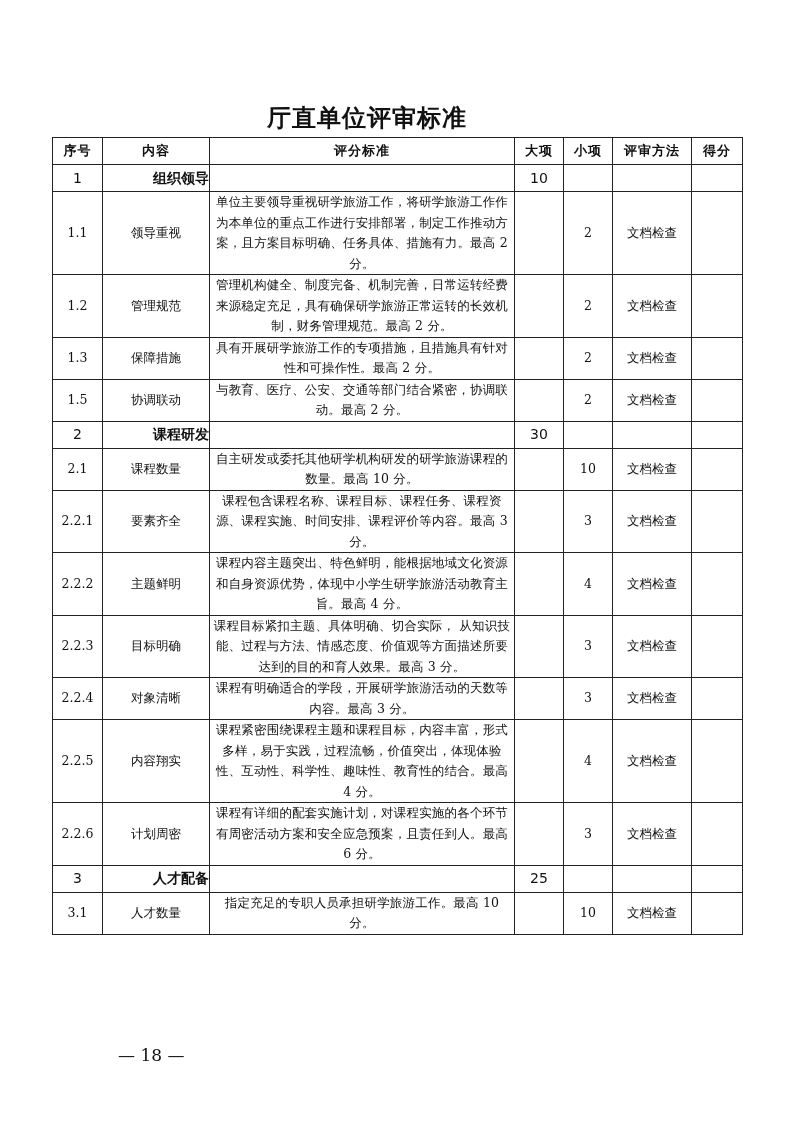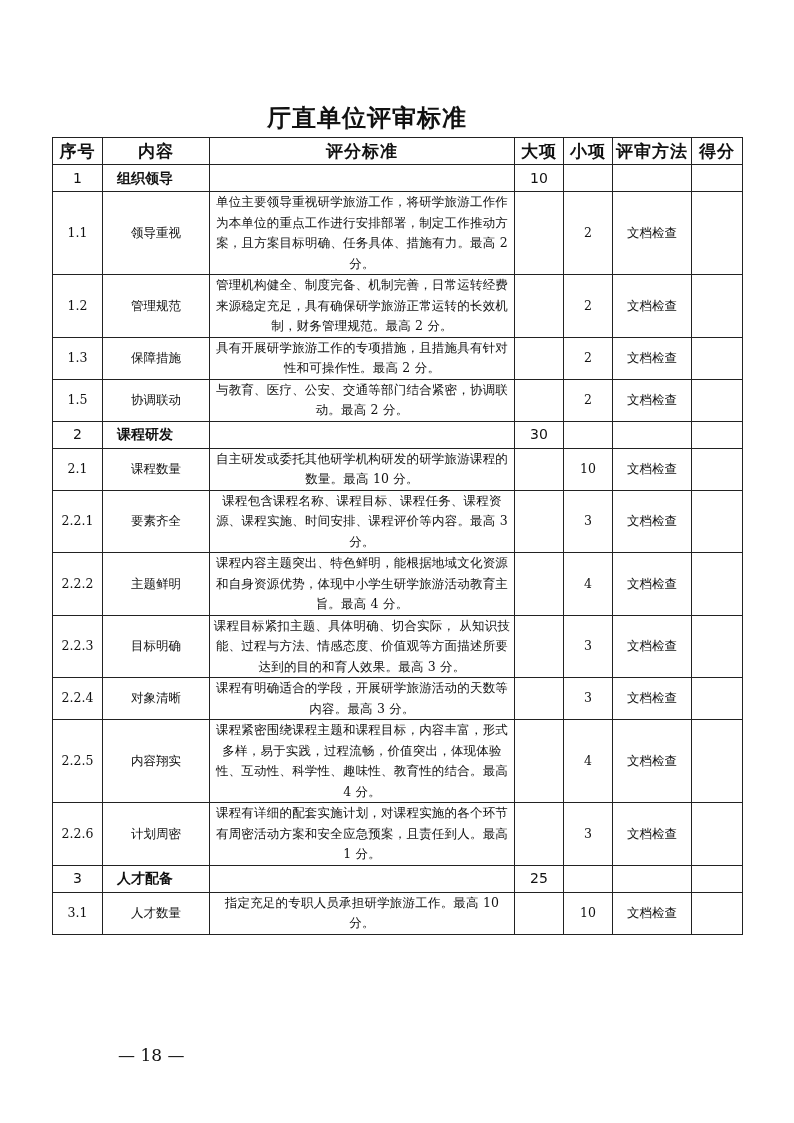--- a/index.html
+++ b/index.html
@@ -6,24 +6,24 @@
   body { width:794px; height:1123px; position:relative; overflow:hidden;
          font-family:"DejaVu Serif", "Liberation Serif", serif; color:#111; }
   .title { position:absolute; left:0; width:734px; top:102px; text-align:center;
            font-family:"DejaVu Serif", "Liberation Serif", serif; font-size:24px;
            font-weight:bold; letter-spacing:1px; line-height:32px; }
   table.grid { position:absolute; left:52px; top:137px; border-collapse:collapse;
                table-layout:fixed; width:690px; }
   table.grid td, table.grid th { border:1px solid #222; padding:0; vertical-align:middle;
                text-align:center; font-size:12.5px; line-height:20.5px; font-weight:normal; }
   table.grid th { font-family:"DejaVu Sans", "Liberation Sans", sans-serif; font-weight:bold;
-               font-size:17px; height:26px; letter-spacing:1px; }
+               font-size:13px; height:26px; letter-spacing:1px; }
   td.std { text-align:left; padding:0 4px 0 6px; font-size:12.5px; letter-spacing:0.2px; }
   tr.sec td { font-family:"DejaVu Sans", "Liberation Sans", sans-serif; font-size:14px; height:26px; }
-  tr.sec td.secname { font-weight:bold; text-align:left; padding-left:14px; }
+  tr.sec td.secname { font-weight:bold; text-align:right; padding-left:14px; }
   .pagenum { position:absolute; left:118px; top:1045px; font-size:17px;
              font-family:"DejaVu Serif", "Liberation Serif", serif; }
 </style>
 </head>
 <body>
 
 <div class="title">厅直单位评审标准</div>
 
 <table class="grid">
   <colgroup>
@@ -151,21 +151,21 @@
         <td>内容翔实</td>
         <td class="std">课程紧密围绕课程主题和课程目标，内容丰富，形式多样，易于实践，过程流畅，价值突出，体现体验性、互动性、科学性、趣味性、教育性的结合。最高 4 分。</td>
         <td></td>
         <td>4</td>
         <td>文档检查</td>
         <td></td>
       </tr>
       <tr class="item" style="height: 61px;">
         <td>2.2.6</td>
         <td>计划周密</td>
-        <td class="std">课程有详细的配套实施计划，对课程实施的各个环节有周密活动方案和安全应急预案，且责任到人。最高 1 分。</td>
+        <td class="std">课程有详细的配套实施计划，对课程实施的各个环节有周密活动方案和安全应急预案，且责任到人。最高 6 分。</td>
         <td></td>
         <td>3</td>
         <td>文档检查</td>
         <td></td>
       </tr>
       <tr class="sec" style="height: 26px;">
         <td>3</td>
         <td class="secname">人才配备</td>
         <td></td>
         <td>25</td>

